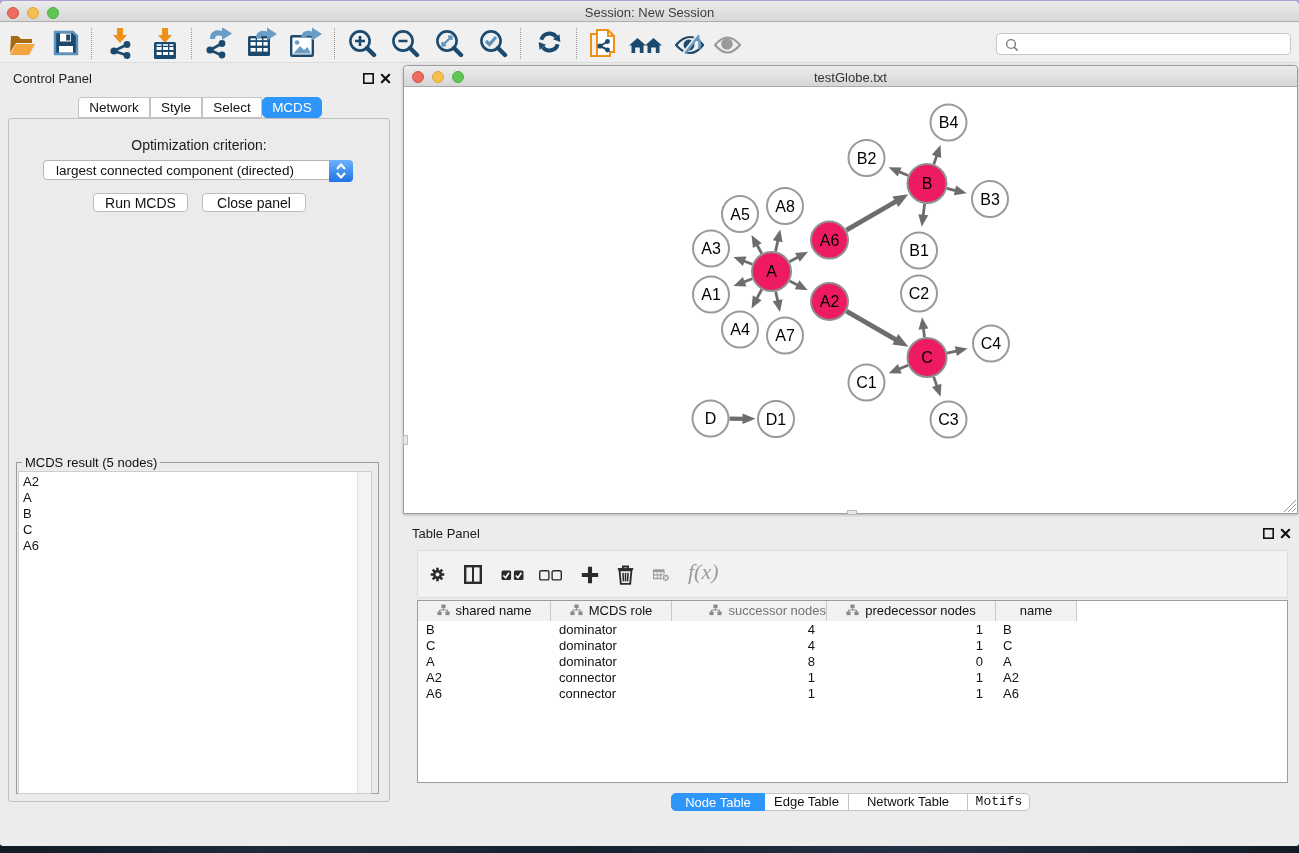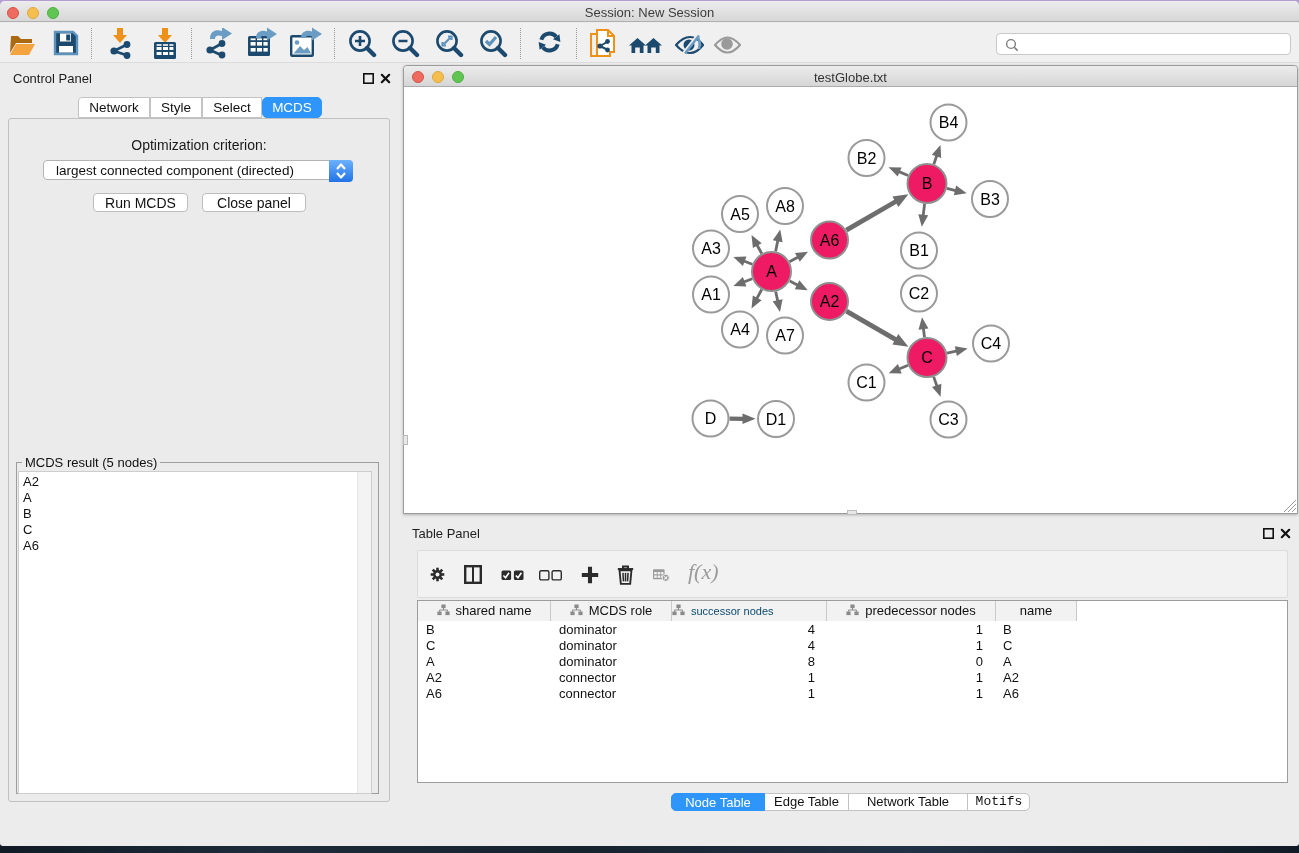--- a/index.html
+++ b/index.html
@@ -393,21 +393,21 @@
               <rect x="0.4" y="7.5" width="4.2" height="3.6" fill="#8a8a8a"></rect>
               <rect x="8.4" y="7.5" width="4.2" height="3.6" fill="#8a8a8a"></rect>
               <path d="M6.5 4 L6.5 6 M2.5 7.5 L2.5 6 L10.5 6 L10.5 7.5" stroke="#8a8a8a" stroke-width="1" fill="none"></path>
             </svg><span style="margin-left:6px">shared name</span></div>
           <div style="position:absolute;left:133px;top:0;width:121px;height:20px;background:#f2f2f2;border-right:1px solid #c9c9c9;text-align:center;font-size:13px;color:#111;line-height:20px;"><svg width="13" height="12" viewBox="0 0 13 12" style="vertical-align:-1px">
               <rect x="4.4" y="0.5" width="4.2" height="3.6" fill="#8a8a8a"></rect>
               <rect x="0.4" y="7.5" width="4.2" height="3.6" fill="#8a8a8a"></rect>
               <rect x="8.4" y="7.5" width="4.2" height="3.6" fill="#8a8a8a"></rect>
               <path d="M6.5 4 L6.5 6 M2.5 7.5 L2.5 6 L10.5 6 L10.5 7.5" stroke="#8a8a8a" stroke-width="1" fill="none"></path>
             </svg><span style="margin-left:6px">MCDS role</span></div>
-          <div style="position:absolute;left:254px;top:0;width:155px;height:20px;background:#f2f2f2;border-right:1px solid #c9c9c9;text-align:left;font-size:11px;color:#0c4a6e;line-height:20px;"><svg width="13" height="12" viewBox="0 0 13 12" style="vertical-align:-1px">
+          <div style="position:absolute;left:254px;top:0;width:155px;height:20px;background:#f2f2f2;border-right:1px solid #c9c9c9;text-align:right;font-size:13px;color:#737373;line-height:20px;"><svg width="13" height="12" viewBox="0 0 13 12" style="vertical-align:-1px">
               <rect x="4.4" y="0.5" width="4.2" height="3.6" fill="#8a8a8a"></rect>
               <rect x="0.4" y="7.5" width="4.2" height="3.6" fill="#8a8a8a"></rect>
               <rect x="8.4" y="7.5" width="4.2" height="3.6" fill="#8a8a8a"></rect>
               <path d="M6.5 4 L6.5 6 M2.5 7.5 L2.5 6 L10.5 6 L10.5 7.5" stroke="#8a8a8a" stroke-width="1" fill="none"></path>
             </svg><span style="margin-left:6px">successor nodes</span></div>
           <div style="position:absolute;left:409px;top:0;width:169px;height:20px;background:#f2f2f2;border-right:1px solid #c9c9c9;text-align:center;font-size:13px;color:#111;line-height:20px;"><svg width="13" height="12" viewBox="0 0 13 12" style="vertical-align:-1px">
               <rect x="4.4" y="0.5" width="4.2" height="3.6" fill="#8a8a8a"></rect>
               <rect x="0.4" y="7.5" width="4.2" height="3.6" fill="#8a8a8a"></rect>
               <rect x="8.4" y="7.5" width="4.2" height="3.6" fill="#8a8a8a"></rect>
               <path d="M6.5 4 L6.5 6 M2.5 7.5 L2.5 6 L10.5 6 L10.5 7.5" stroke="#8a8a8a" stroke-width="1" fill="none"></path>

